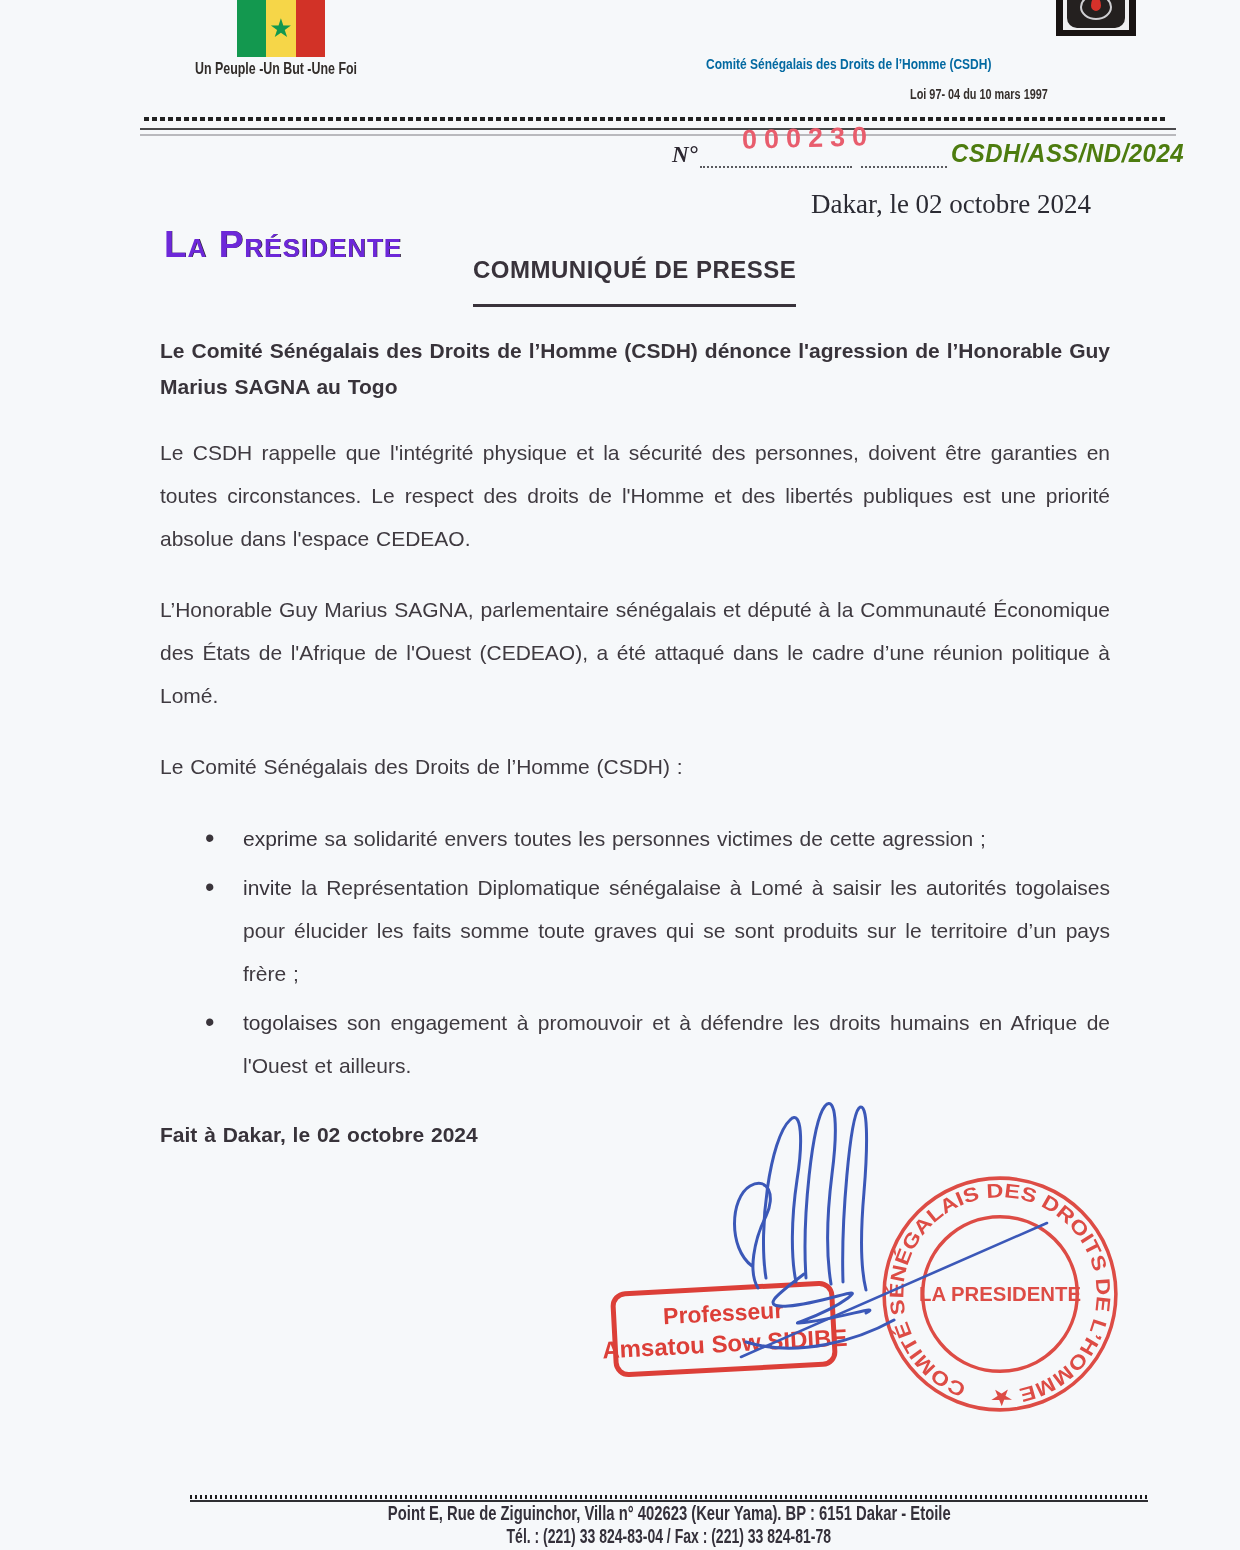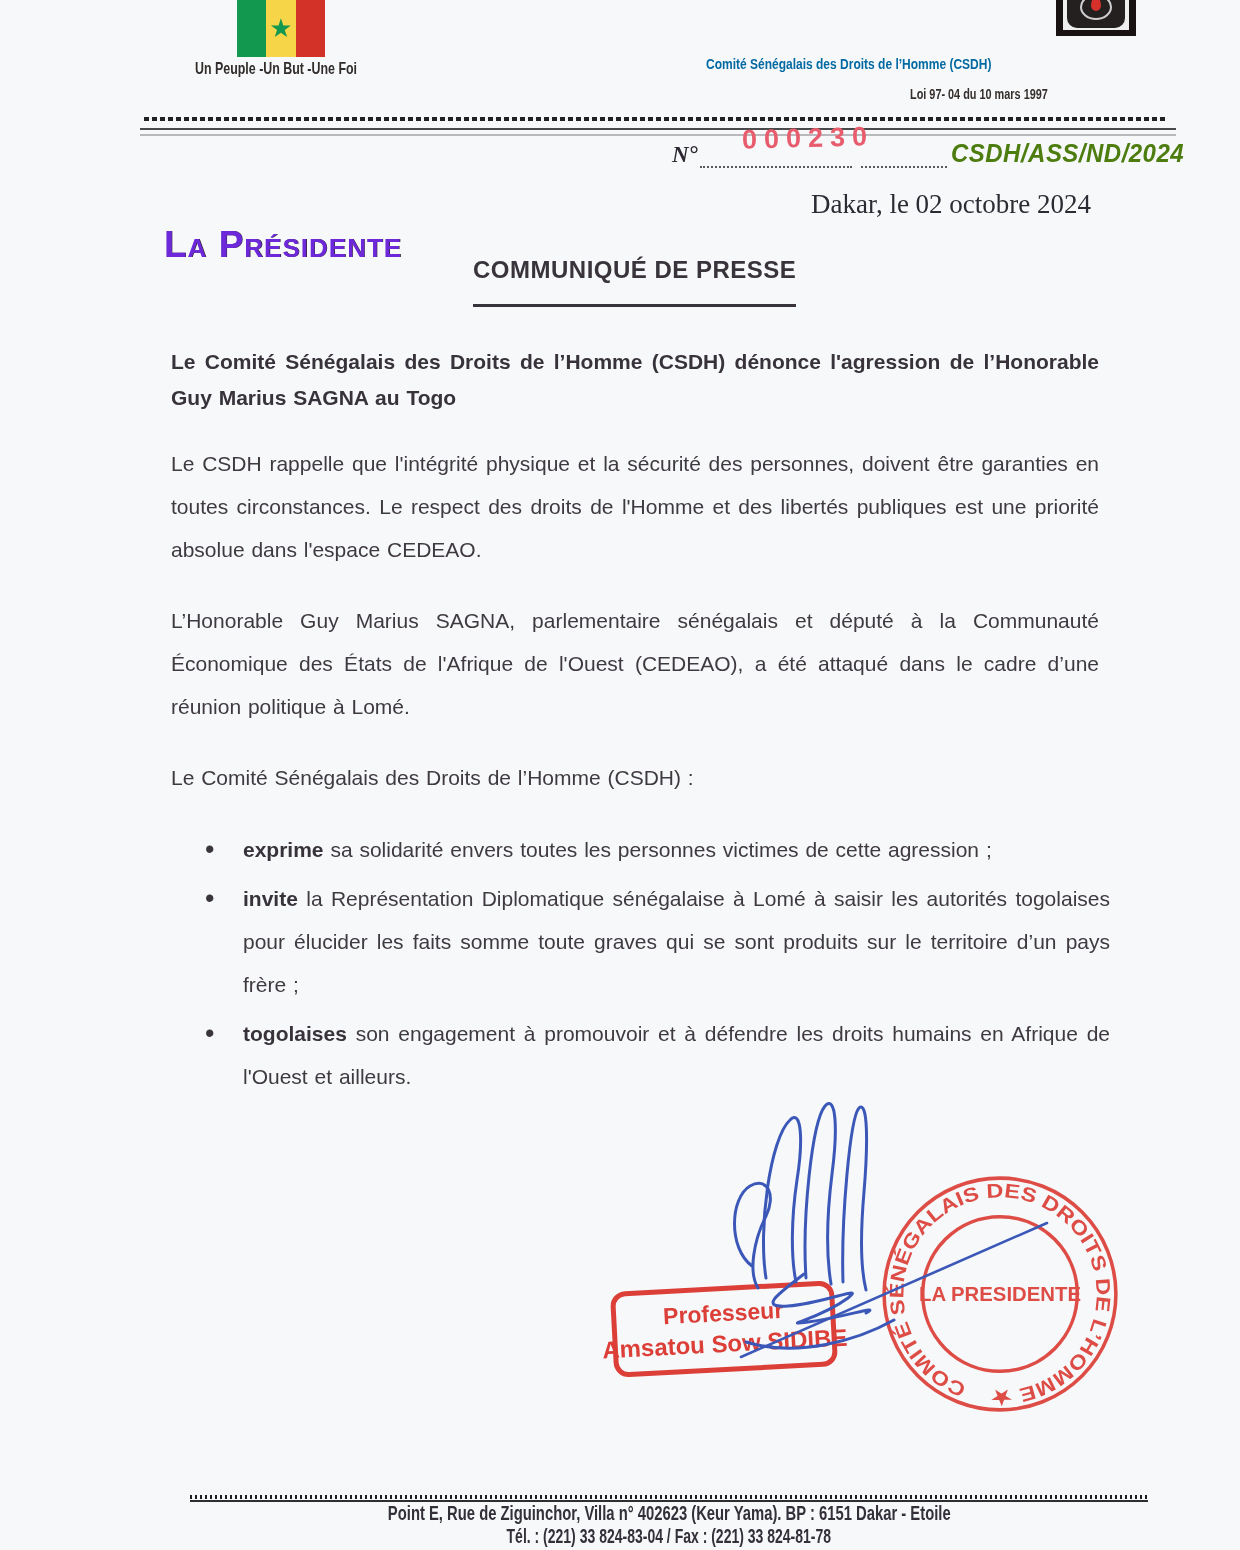--- a/index.html
+++ b/index.html
@@ -57,29 +57,29 @@
 
   
   .president{left:164px;top:224px;font-family:Liberation Sans, sans-serif;font-weight:bold;
     font-variant:small-caps;font-size:37px;letter-spacing:1px;color:#6d28d9;
     text-shadow:.6px 0 0 #2e2830;}
   .communique{left:473px;top:256px;font-size:24px;font-weight:bold;letter-spacing:.5px;
     color:#39333b;border-bottom:3px solid #39333b;padding-bottom:20px;}
 
   
   .column{left:160px;top:333px;width:950px;text-align:justify;hyphens:none;}
-  .column p{margin:11px;font-size:21px;line-height:43px;word-spacing:1px;}
+  .column p{margin:0;font-size:21px;line-height:43px;word-spacing:1px;}
   .doc-title{font-weight:bold;line-height:36px !important;margin-bottom:26px !important;color:#38333a;}
   .para{margin-bottom:28px !important;}
   .intro{margin-bottom:0 !important;}
   ul.points{list-style:none;margin:29px 0 0 0;padding:0;}
   ul.points li{position:relative;padding-left:83px;font-size:21px;line-height:43px;
     word-spacing:1px;margin-bottom:6px;text-align:justify;}
   ul.points li::before{content:"•";position:absolute;left:45px;top:0;font-size:27px;color:#3a353b;}
-  .lead{font-weight:bold;color:#38333a;}
+  .lead{font-weight:normal;color:#38333a;}
   .closing{margin-top:26px !important;margin-left:36px;font-weight:bold;color:#38333a;}
 
   
   .rect-stamp{left:612px;top:1286px;width:214px;height:76px;border:5px solid #dc3f38;
     border-radius:15px;transform:rotate(-3deg);display:flex;flex-direction:column;
     justify-content:center;align-items:center;color:#dc3f38;background:rgba(255,255,255,.0);}
   .rect-stamp .l1{font-size:23px;font-weight:bold;line-height:30px;}
   .rect-stamp .l2{font-size:24px;font-weight:bold;line-height:32px;white-space:nowrap;}
   .round-stamp{left:878px;top:1172px;width:244px;height:244px;opacity:.93;}
   .sig-svg{left:600px;top:1080px;width:540px;height:320px;}
@@ -143,20 +143,21 @@
 <div class="abs column">
   <p class="doc-title">Le Comité Sénégalais des Droits de l’Homme (CSDH) dénonce l'agression de l’Honorable Guy Marius SAGNA au Togo</p>
   <p class="para">Le CSDH rappelle que l'intégrité physique et la sécurité des personnes, doivent être garanties en toutes circonstances. Le respect des droits de l'Homme et des libertés publiques est une priorité absolue dans l'espace CEDEAO.</p>
   <p class="para">L’Honorable Guy Marius SAGNA, parlementaire sénégalais et député à la Communauté Économique des États de l'Afrique de l'Ouest (CEDEAO), a été attaqué dans le cadre d’une réunion politique à Lomé.</p>
   <p class="intro">Le Comité Sénégalais des Droits de l’Homme (CSDH) :</p>
   <ul class="points">
     <li><span class="lead">exprime</span><span> sa solidarité envers toutes les personnes victimes de cette agression ;</span></li>
     <li><span class="lead">invite</span><span> la Représentation Diplomatique sénégalaise à Lomé à saisir les autorités togolaises pour élucider les faits somme toute graves qui se sont produits sur le territoire d’un pays frère ;</span></li>
     <li><span class="lead">togolaises</span><span> son engagement à promouvoir et à défendre les droits humains en Afrique de l'Ouest et ailleurs.</span></li>
   </ul>
+  <p class="closing">Fait à Dakar, le 02 octobre 2024</p>
 </div>
 
 <div class="abs rect-stamp">
   <div class="l1">Professeur</div>
   <div class="l2">Amsatou Sow SIDIBE</div>
 </div>
 
 <svg class="abs round-stamp" viewBox="0 0 240 240">
   <circle cx="120" cy="120" r="114" fill="none" stroke="#dc3f38" stroke-width="3.5"></circle>
   <circle cx="120" cy="120" r="76" fill="none" stroke="#dc3f38" stroke-width="3.5"></circle>

